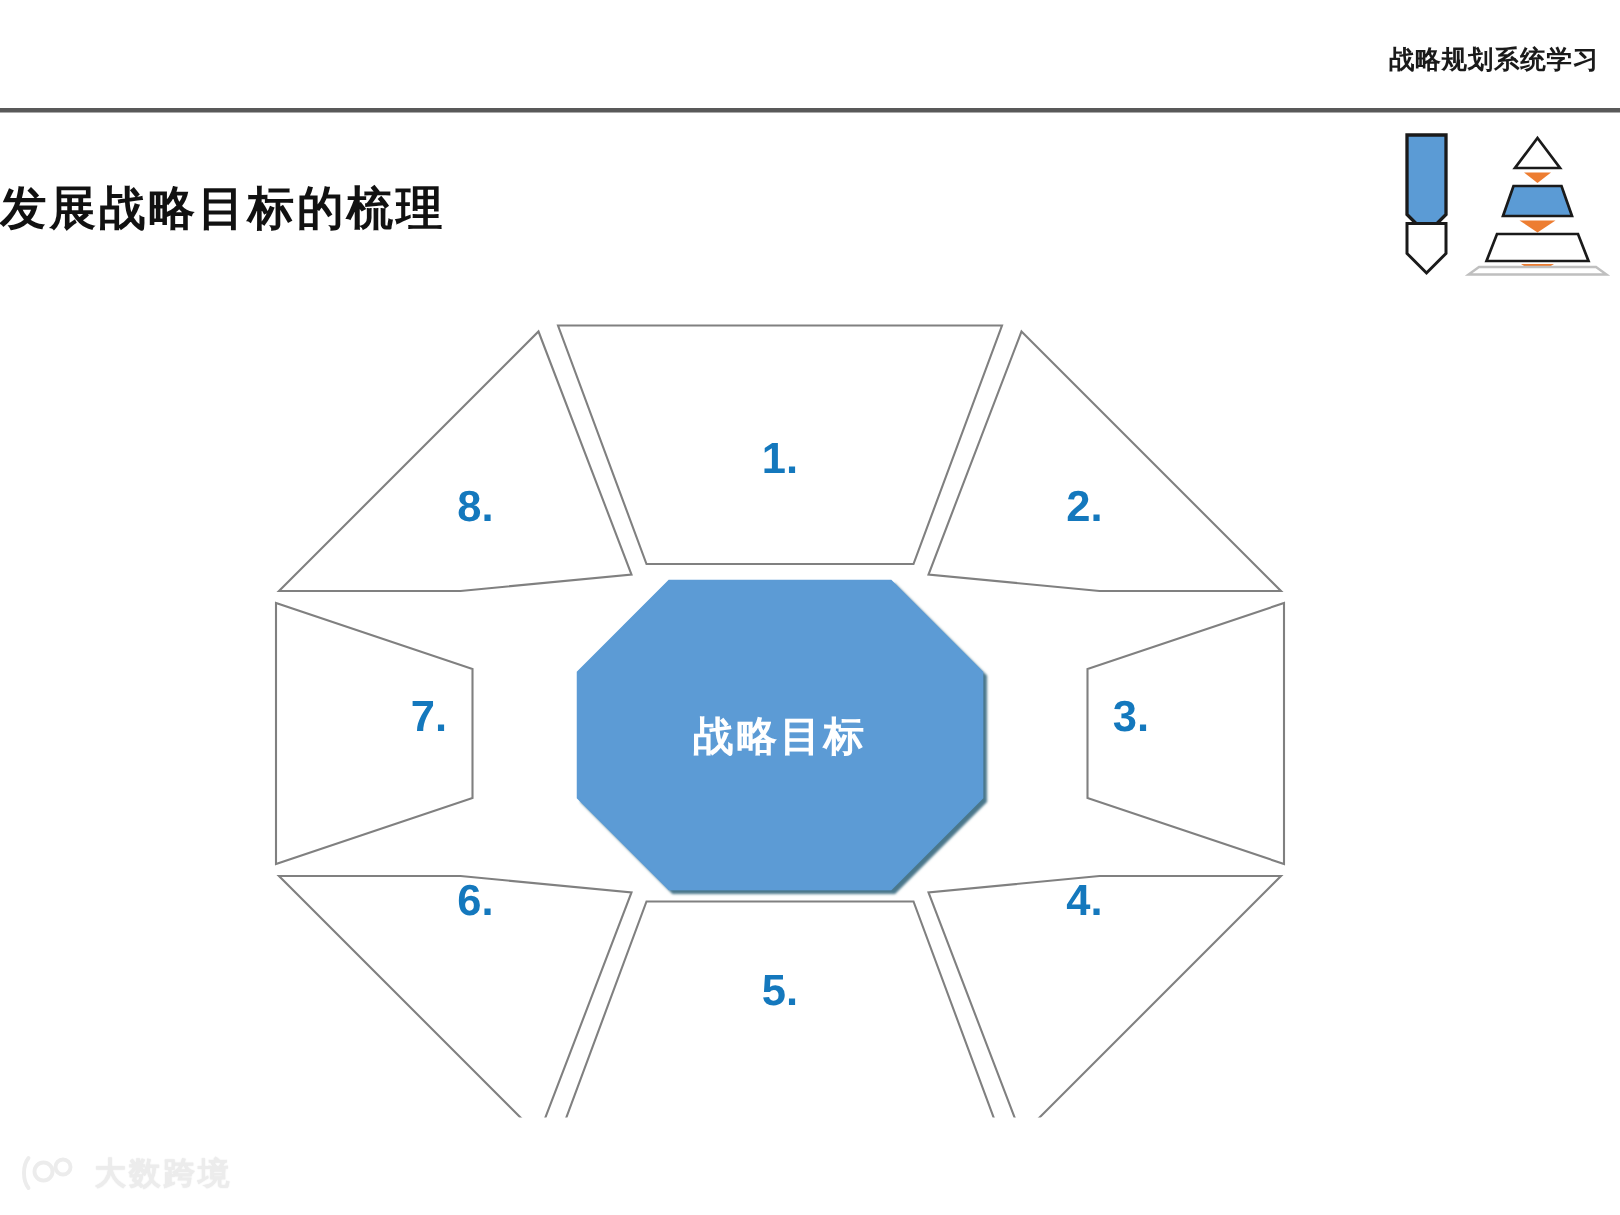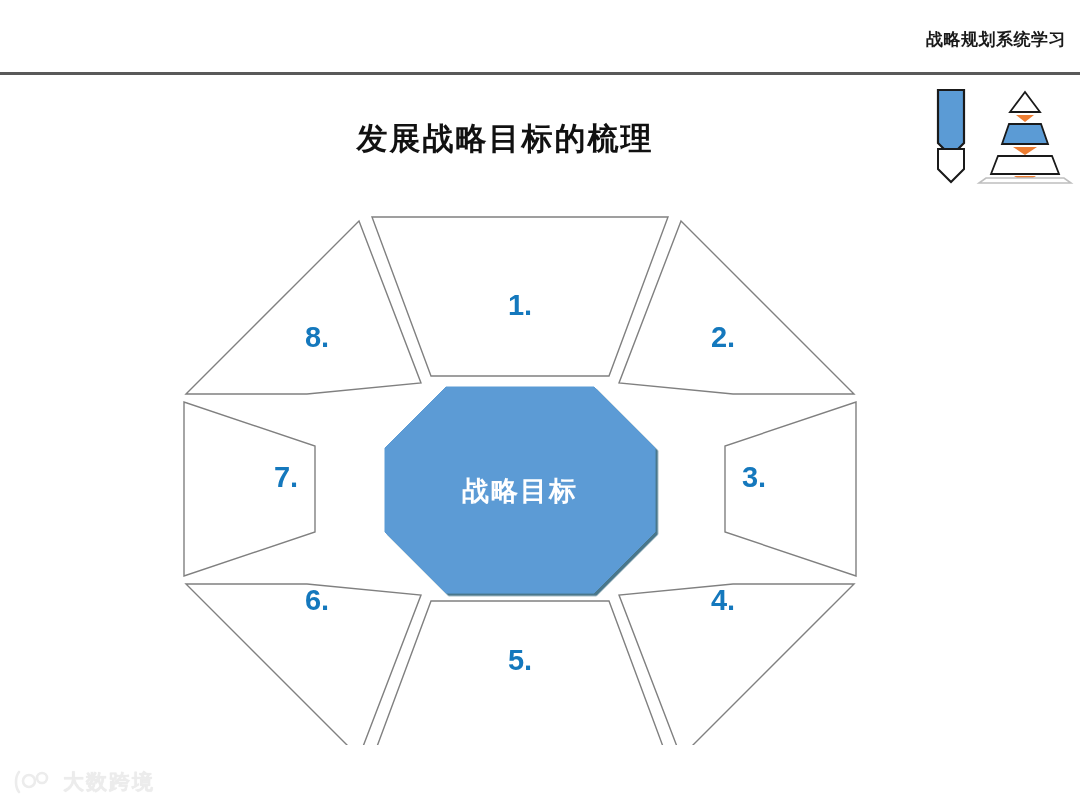--- a/index.html
+++ b/index.html
@@ -26,21 +26,21 @@
     white-space:nowrap;
   }
   #header-rule {
     position:absolute; left:0; top:72px; width:1080px; height:3px;
     background:#595959;
   }
 
   
   #slide-title {
     position:absolute; left:0; top:118px; width:1010px;
-    text-align:center;
+    text-align:left;
     font-size:31px; font-weight:bold; color:#111111;
     letter-spacing:2px;
   }
 
   
   #corner-logo {
     position:absolute; left:928px; top:86px; width:146px; height:98px;
   }
 
   

